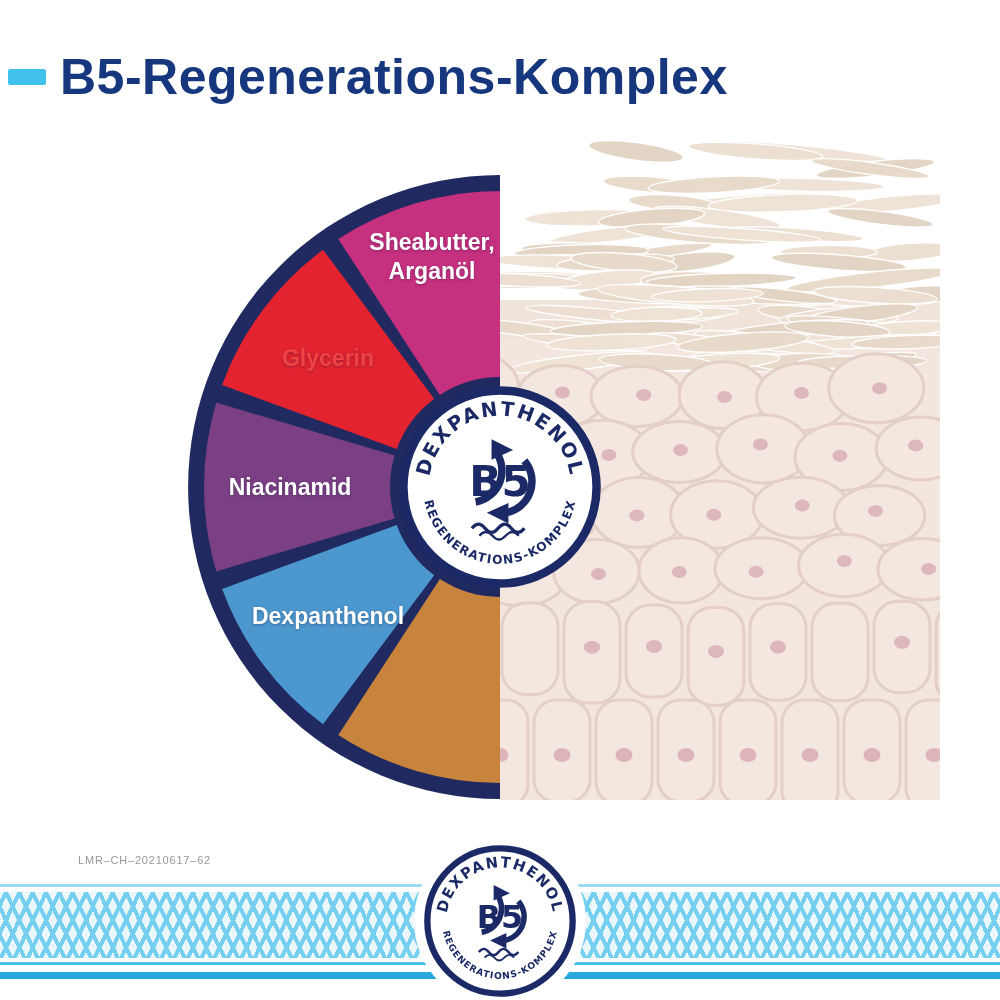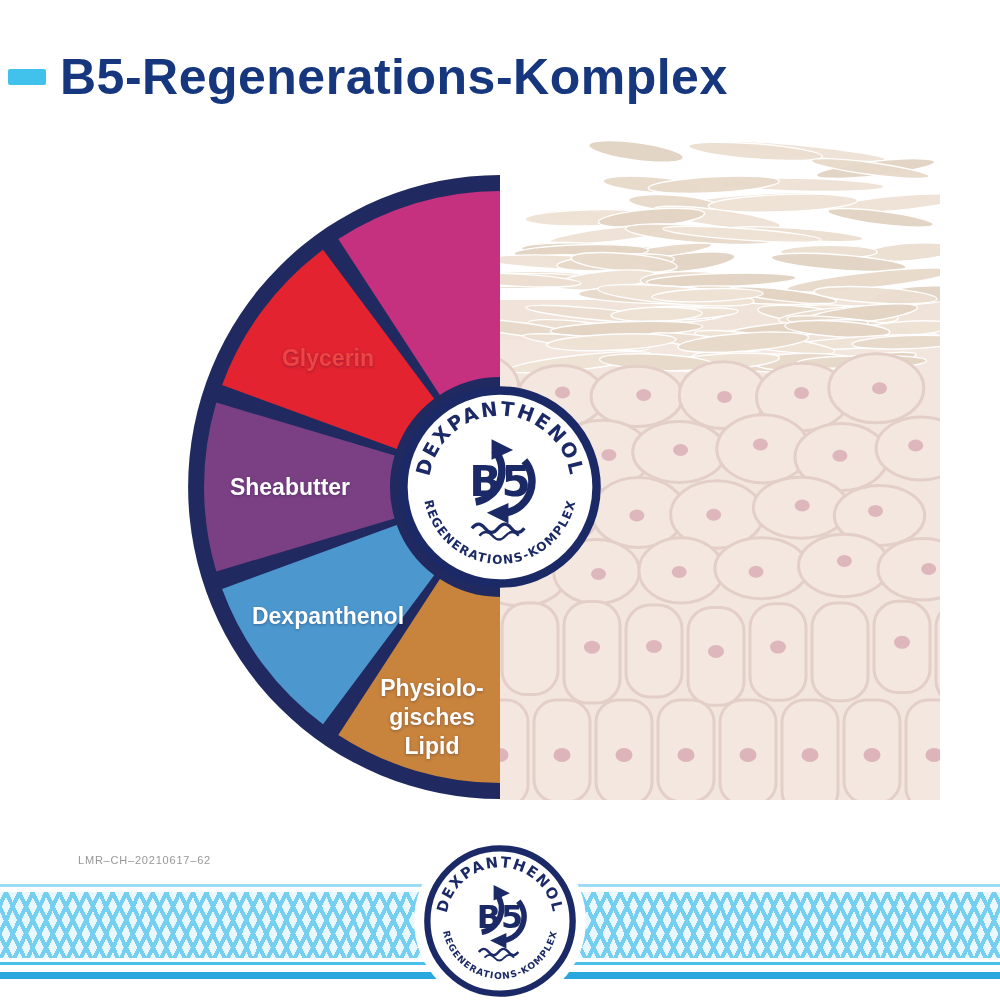--- a/index.html
+++ b/index.html
@@ -265,29 +265,28 @@
         <path d="M 338.3 734.9 A 296 296 0 0 0 500.0 783.0 L 500.0 597.0 A 110 110 0 0 1 439.9 579.1 Z" fill="#C8833C"></path>
       </g>
 
     <circle cx="500" cy="921" r="86" fill="#FFFFFF"></circle>
 
     <use href="#b5badge" x="395" y="382" width="210" height="210"></use>
     <use href="#b5badge" x="421" y="842" width="158" height="158"></use>
   </svg>
 
   <div id="wheel-labels">
+      <div class="seg-label" style="left: 432px; top: 257px; color: rgb(255, 255, 255);">
+        <div>Sheabutter,</div>
+        <div>Arganöl</div>
+      </div>
       <div class="seg-label" style="left: 328px; top: 358px; color: #ef4444;">
         <div>Glycerin</div>
       </div>
       <div class="seg-label" style="left: 290px; top: 487px; color: rgb(255, 255, 255);">
-        <div>Sheabutter</div>
+        <div>Niacinamid</div>
       </div>
       <div class="seg-label" style="left: 328px; top: 616px; color: rgb(255, 255, 255);">
         <div>Dexpanthenol</div>
       </div>
-      <div class="seg-label" style="left: 432px; top: 717px; color: rgb(255, 255, 255);">
-        <div>Physiolo-</div>
-        <div>gisches</div>
-        <div>Lipid</div>
-      </div>
     </div>
 
 </div>
 
 </body></html>

